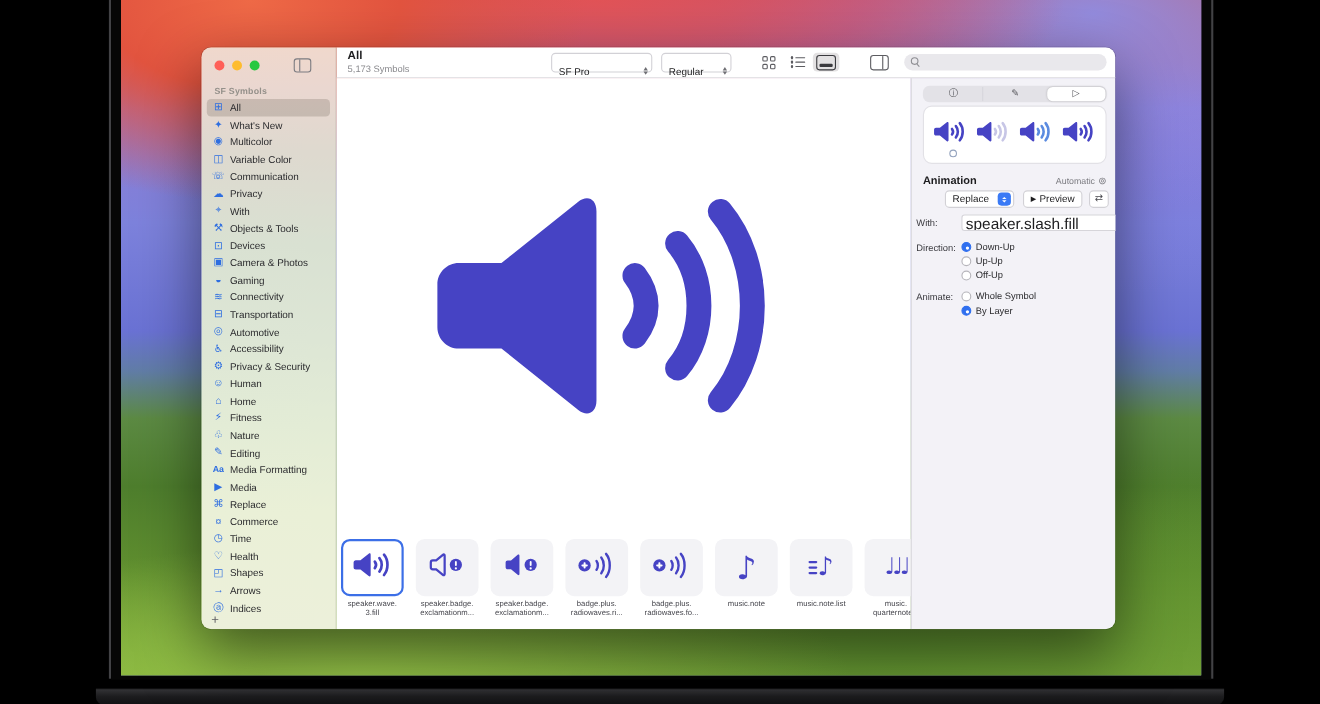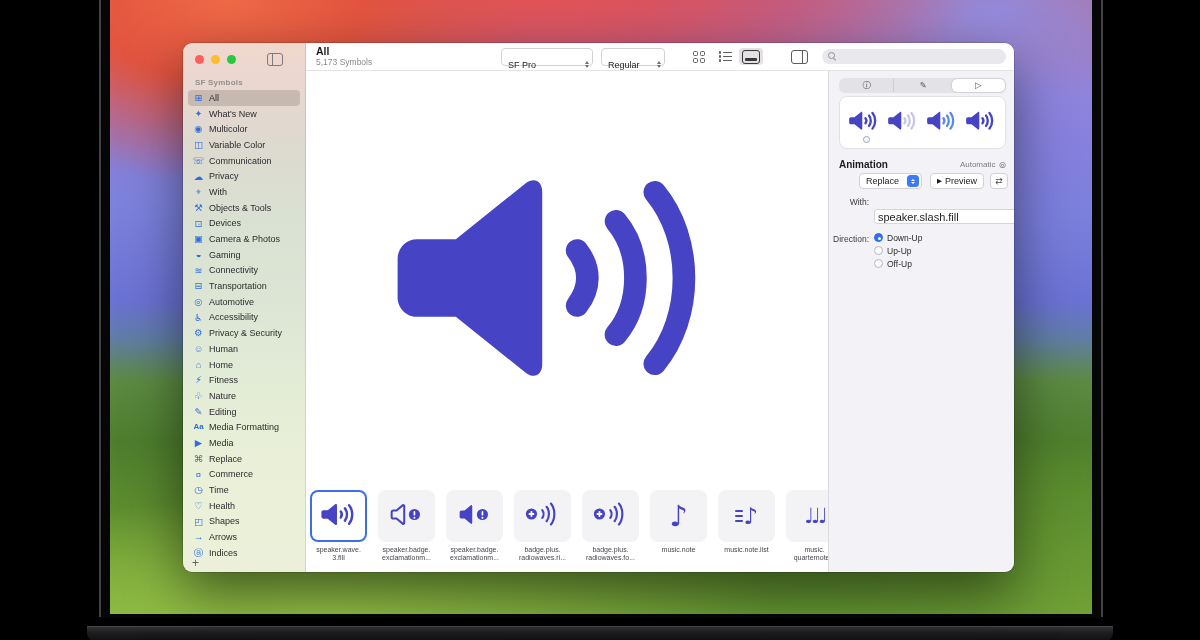--- a/index.html
+++ b/index.html
@@ -108,25 +108,25 @@
   .stepper-blue{margin-left:auto;width:12px;height:12px;background:#3a7af5;border-radius:3.5px;display:flex;flex-direction:column;align-items:center;justify-content:center;gap:1px;}
   .stepper-blue i{width:0;height:0;border-left:2.3px solid transparent;border-right:2.3px solid transparent;}
   .stepper-blue .up{border-bottom:2.8px solid #fff}.stepper-blue .dn{border-top:2.8px solid #fff}
   .preview-btn{height:16px;background:#fff;border:1px solid #d2d1d6;border-radius:4px;display:flex;align-items:center;
     font-size:9px;color:#1d1d1f;padding:0 6px;gap:3px;margin-right:6px;font-family:inherit;}
   .play-glyph{font-size:6.5px;color:#1d1d1f;font-family:"DejaVu Sans",sans-serif;}
   .loop-btn{width:18px;height:16px;background:#fff;border:1px solid #d2d1d6;border-radius:4px;display:flex;align-items:center;justify-content:center;
     font-size:9px;color:#49494e;font-family:"DejaVu Sans",sans-serif;}
   .form{position:absolute;left:4px;right:6px;top:124px;}
   .row{display:flex;margin-bottom:8px;}
-  .row label{width:36px;flex:0 0 36px;text-align:right;font-size:8.5px;color:#3a3a3f;margin-right:5px;padding-top:2px;}
-  .with-field{flex:1;height:13px;font-size:11px;color:#1d1d1f;border:1px solid #d6d5da;border-radius:3px;padding:0 3px;
-    font-family:inherit;background:#fff;box-sizing:content-box;margin-top:14px;}
+  .row label{width:36px;flex:0 0 36px;font-size:8.5px;color:#3a3a3f;margin-right:5px;padding-top:2px;}
+  .with-field{flex:1;height:13px;font-size:14px;color:#1d1d1f;border:1px solid #d6d5da;border-radius:3px;padding:0 3px;
+    font-family:inherit;background:#fff;box-sizing:content-box;}
   .radio-group{display:flex;flex-direction:column;gap:3px;padding-top:1px;}
-  .radio-row{display:flex;align-items:flex-start;gap:4px;}
+  .radio-row{display:flex;align-items:flex-end;gap:4px;}
   .radio{width:9px;height:9px;border-radius:50%;border:1px solid #b6b5bb;background:#fff;box-sizing:border-box;position:relative;}
   .radio.sel{background:#2f6fef;border-color:#2f6fef;}
   .radio.sel::after{content:'';position:absolute;left:2.5px;top:2.5px;width:3px;height:3px;background:#fff;border-radius:50%;}
   .radio-label{font-size:8.5px;color:#2b2b2e;}
 </style>
 </head>
 <body>
 
 <div class="stage">
   <div class="edge edge-l"></div>
@@ -506,18 +506,31 @@
                   <span class="radio-row">
                     <span class="radio"></span>
                     <span class="radio-label">Up-Up</span>
                   </span>
                   <span class="radio-row">
                     <span class="radio"></span>
                     <span class="radio-label">Off-Up</span>
                   </span>
                 </div>
             </div>
+            <div class="row">
+              <label>Animate:</label>
+              <div class="radio-group" id="animate-group">
+                  <span class="radio-row">
+                    <span class="radio"></span>
+                    <span class="radio-label">Whole Symbol</span>
+                  </span>
+                  <span class="radio-row">
+                    <span class="radio sel"></span>
+                    <span class="radio-label">By Layer</span>
+                  </span>
+                </div>
+            </div>
           </div>
         </div>
       </div>
     </div>
   </div>
 </div>
 
 </body></html>

